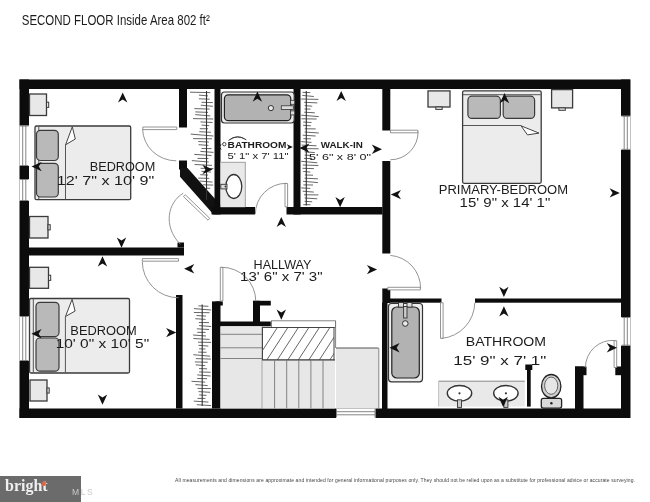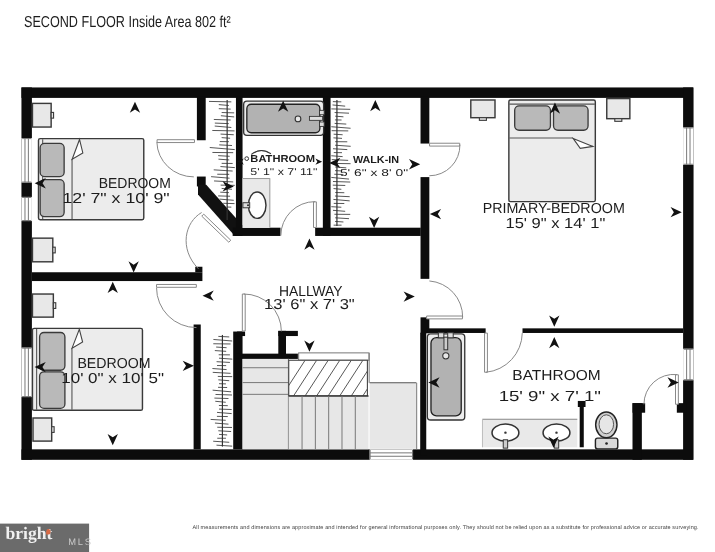--- a/index.html
+++ b/index.html
@@ -1,21 +1,21 @@
 <!DOCTYPE html>
 <html><head>
 <meta charset="utf-8">
 <style>
   html,body { margin:0; padding:0; background:#fff; width:650px; height:502px; overflow:hidden; }
   .wrap { position:relative; width:650px; height:502px; font-family:"Liberation Sans", sans-serif; }
   svg { position:absolute; left:0; top:0; }
   .disc { position:absolute; left:175px; top:477px; width:462px; font-size:5px; letter-spacing:0.11px; color:#444; white-space:nowrap; }
   .logo { position:absolute; left:0; top:476px; width:81px; height:26px; background:#6b6b6b; }
   .logo .b { position:absolute; left:5px; top:1px; font-family:"Liberation Serif", serif; font-size:16px; font-weight:bold; color:#f0f0f0; }
-  .logo .m { position:absolute; left:45px; top:10.5px; font-size:8.5px; letter-spacing:1.6px; color:#c9c9c9;padding-left:17px; }
+  .logo .m { position:absolute; left:55px; top:10.5px; font-size:8.5px; letter-spacing:1.6px; color:#c9c9c9;padding-left:17px; }
   .logo .fl { position:absolute; left:42px; top:5px; width:3.5px; height:5px; background:#d96a45; border-radius:50% 50% 50% 0; }
 </style>
 </head>
 <body>
 <div class="wrap">
   <svg width="650" height="502" viewBox="0 0 650 502">
 <rect x="19.5" y="79.5" width="610.5" height="9.5" fill="#0c0c0c"></rect>
 <rect x="19.5" y="79.5" width="9.5" height="338.5" fill="#0c0c0c"></rect>
 <rect x="621.0" y="79.5" width="9.5" height="338.5" fill="#0c0c0c"></rect>
 <rect x="19.5" y="408.5" width="610.5" height="9.5" fill="#0c0c0c"></rect>

